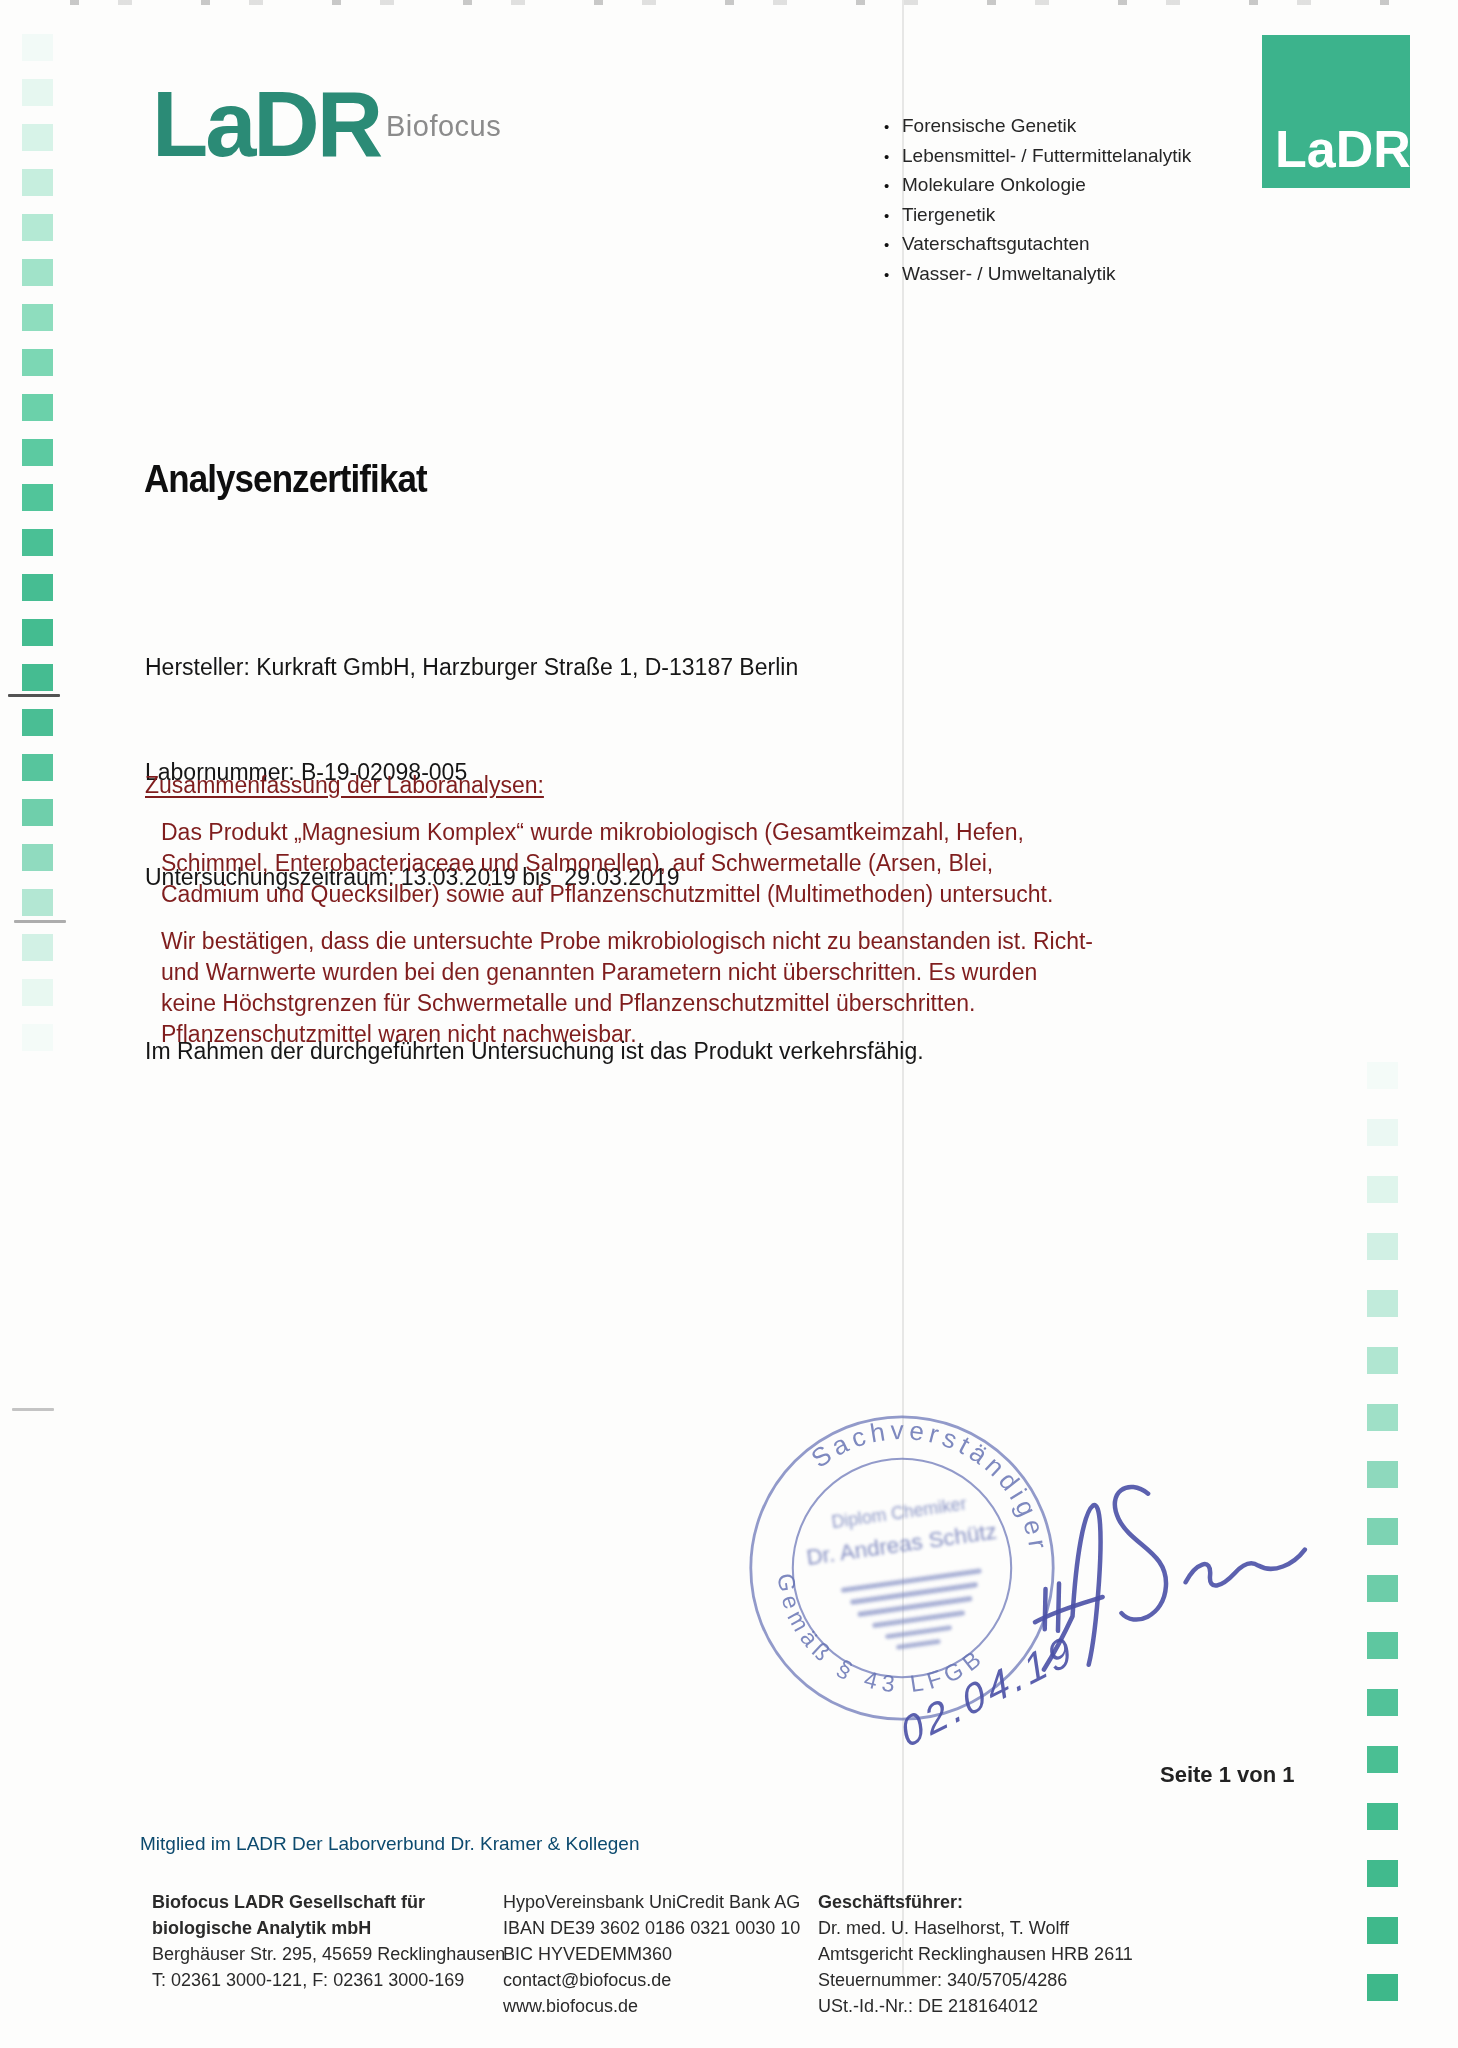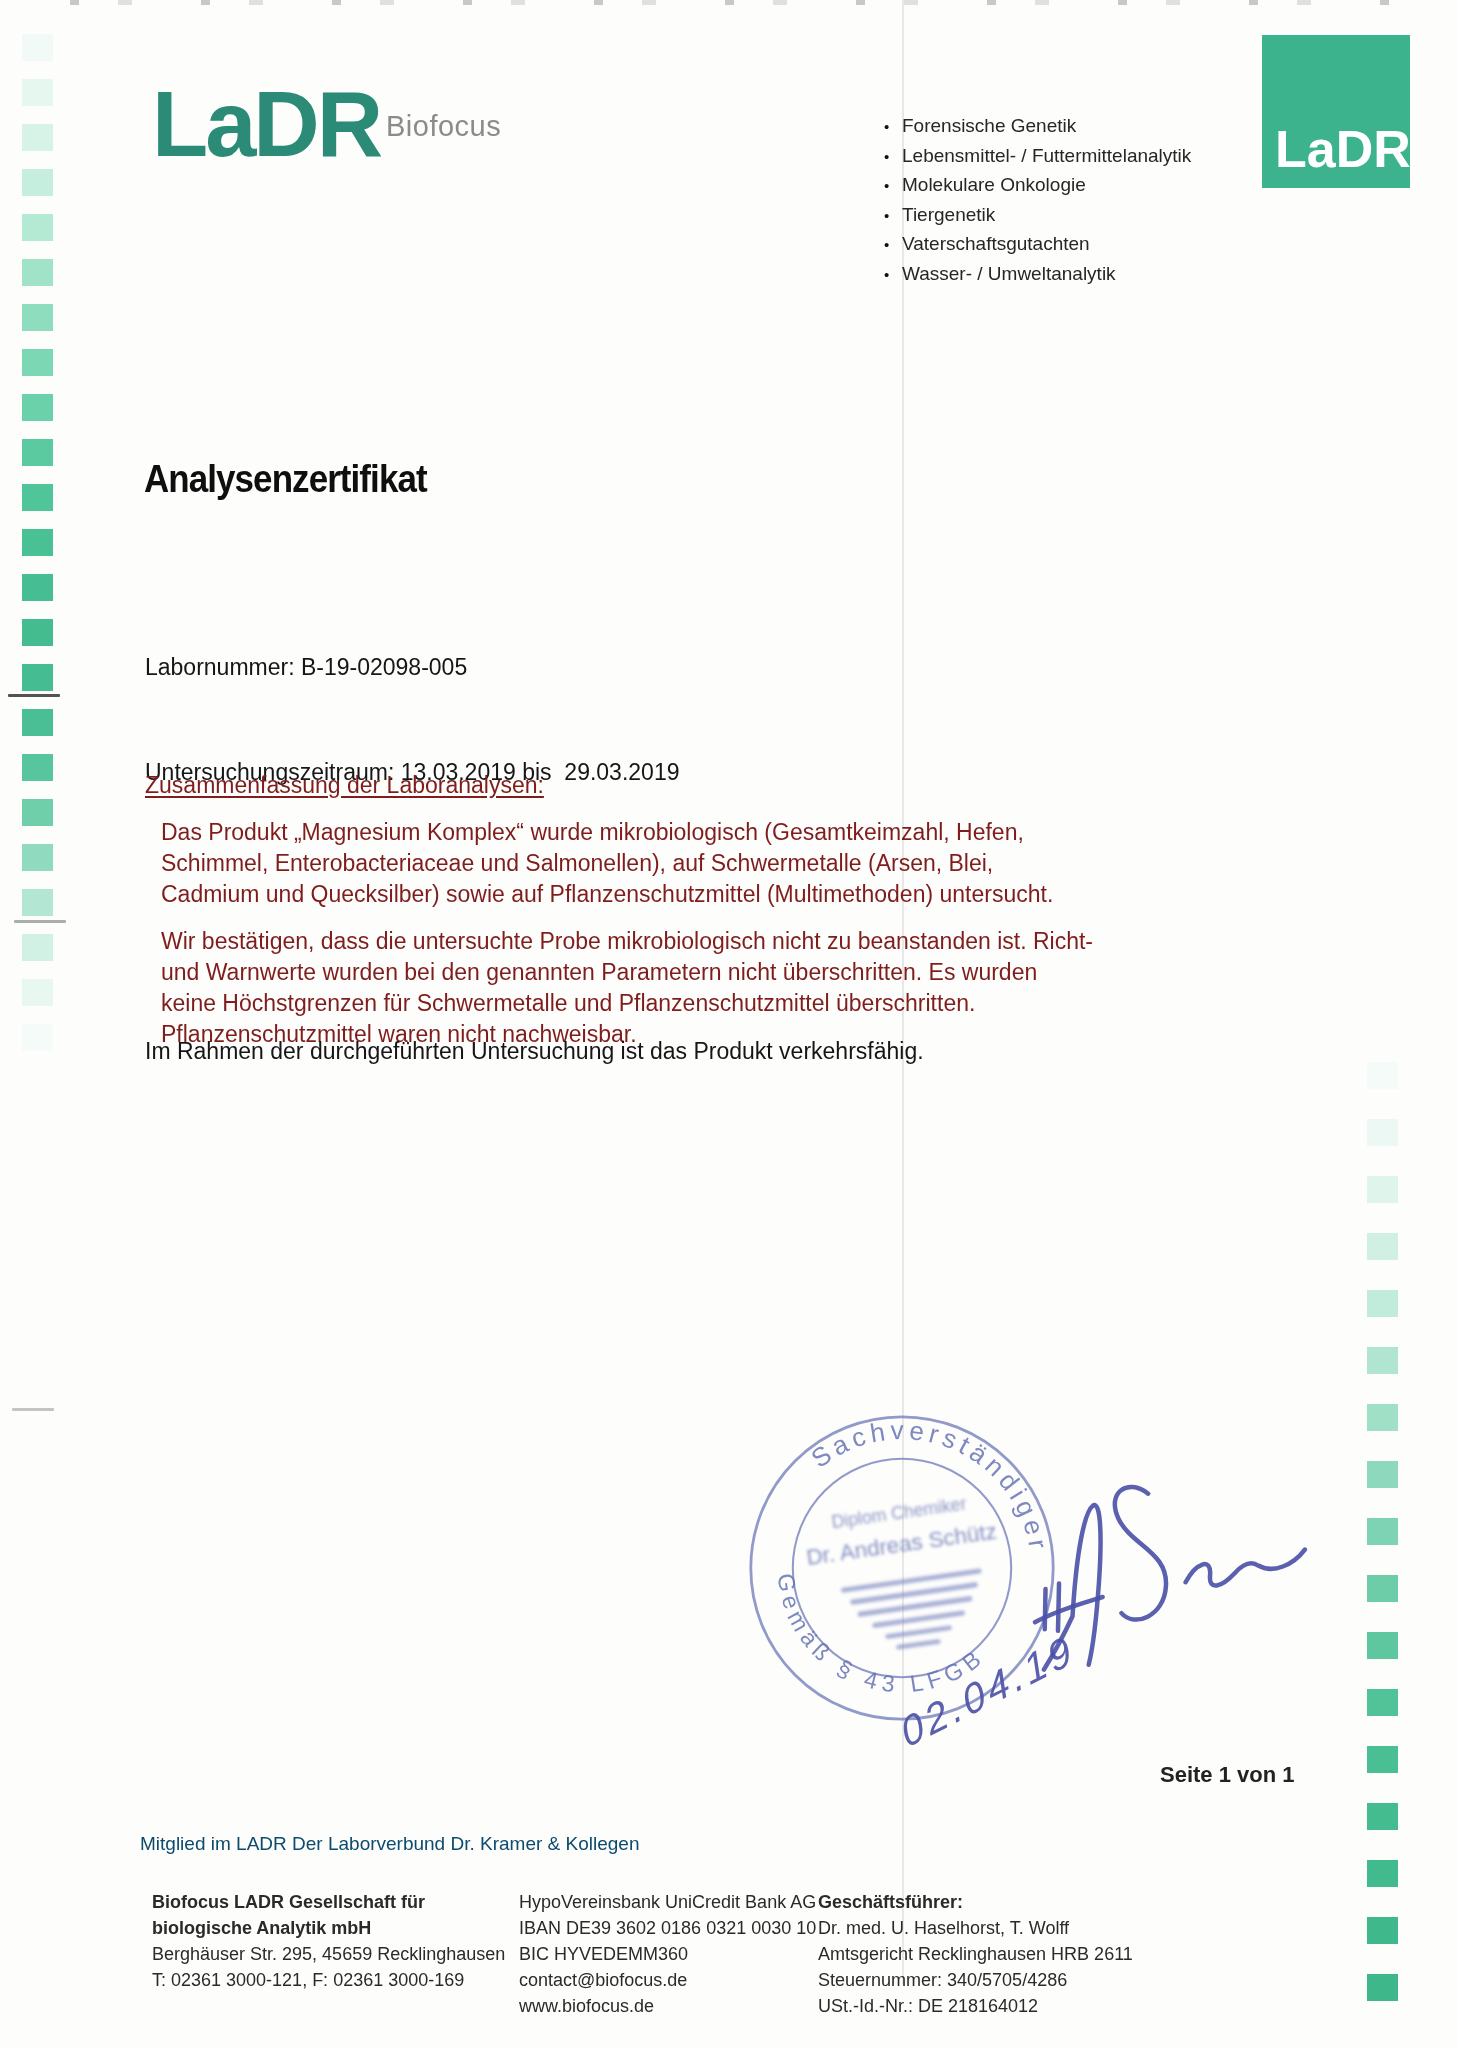--- a/index.html
+++ b/index.html
@@ -43,21 +43,21 @@
   .page-ind{position:absolute;left:1160px;top:1762px;font-size:22px;font-weight:600;color:#222;}
   
   .stamp{position:absolute;left:734px;top:1400px;width:336px;height:336px;opacity:.92;}
   .signature{position:absolute;left:980px;top:1468px;width:340px;height:240px;transform:rotate(-6deg);}
   .hand-date{position:absolute;left:892px;top:1668px;font-size:41px;font-style:italic;
     color:#4a50a6;transform:rotate(-27deg) skewX(-8deg);letter-spacing:4px;opacity:.9;}
   
   .membership{position:absolute;left:140px;top:1833px;font-size:19px;font-weight:400;color:#0c4a6e;}
   .fcol{position:absolute;top:1889px;font-size:18px;line-height:26px;color:#2a2a2a;}
   .fcol.c1{left:152px;width:360px;}
-  .fcol.c2{left:503px;width:315px;margin-left:16px;}
+  .fcol.c2{left:503px;width:315px;}
   .fcol.c3{left:818px;width:330px;}
   .fcol .b{font-weight:bold;}
 </style>
 </head>
 <body>
 
 <div id="page">
 
   <div class="top-noise"></div>
   <div class="crease"></div>
@@ -140,20 +140,21 @@
       </li>
   </ul>
 
   <div class="logo-box">
     <span>LaDR</span>
   </div>
 
   <div class="doc-title">Analysenzertifikat</div>
 
   <div class="sample">
+    <div>Hersteller: Kurkraft GmbH, Harzburger Straße 1, D-13187 Berlin</div>
     <div>Labornummer: B-19-02098-005</div>
     <div>Untersuchungszeitraum: 13.03.2019 bis  29.03.2019</div>
   </div>
 
   <div class="summary">
     <div class="hd">Zusammenfassung der Laboranalysen:</div>
     <p>Das Produkt „Magnesium Komplex“ wurde mikrobiologisch (Gesamtkeimzahl, Hefen, Schimmel, Enterobacteriaceae und Salmonellen), auf Schwermetalle (Arsen, Blei, Cadmium und Quecksilber) sowie auf Pflanzenschutzmittel (Multimethoden) untersucht.</p>
     <p>Wir bestätigen, dass die untersuchte Probe mikrobiologisch nicht zu beanstanden ist. Richt- und Warnwerte wurden bei den genannten Parametern nicht überschritten. Es wurden keine Höchstgrenzen für Schwermetalle und Pflanzenschutzmittel überschritten. Pflanzenschutzmittel waren nicht nachweisbar.</p>
   </div>
   <div class="conclusion">Im Rahmen der durchgeführten Untersuchung ist das Produkt verkehrsfähig.</div>

